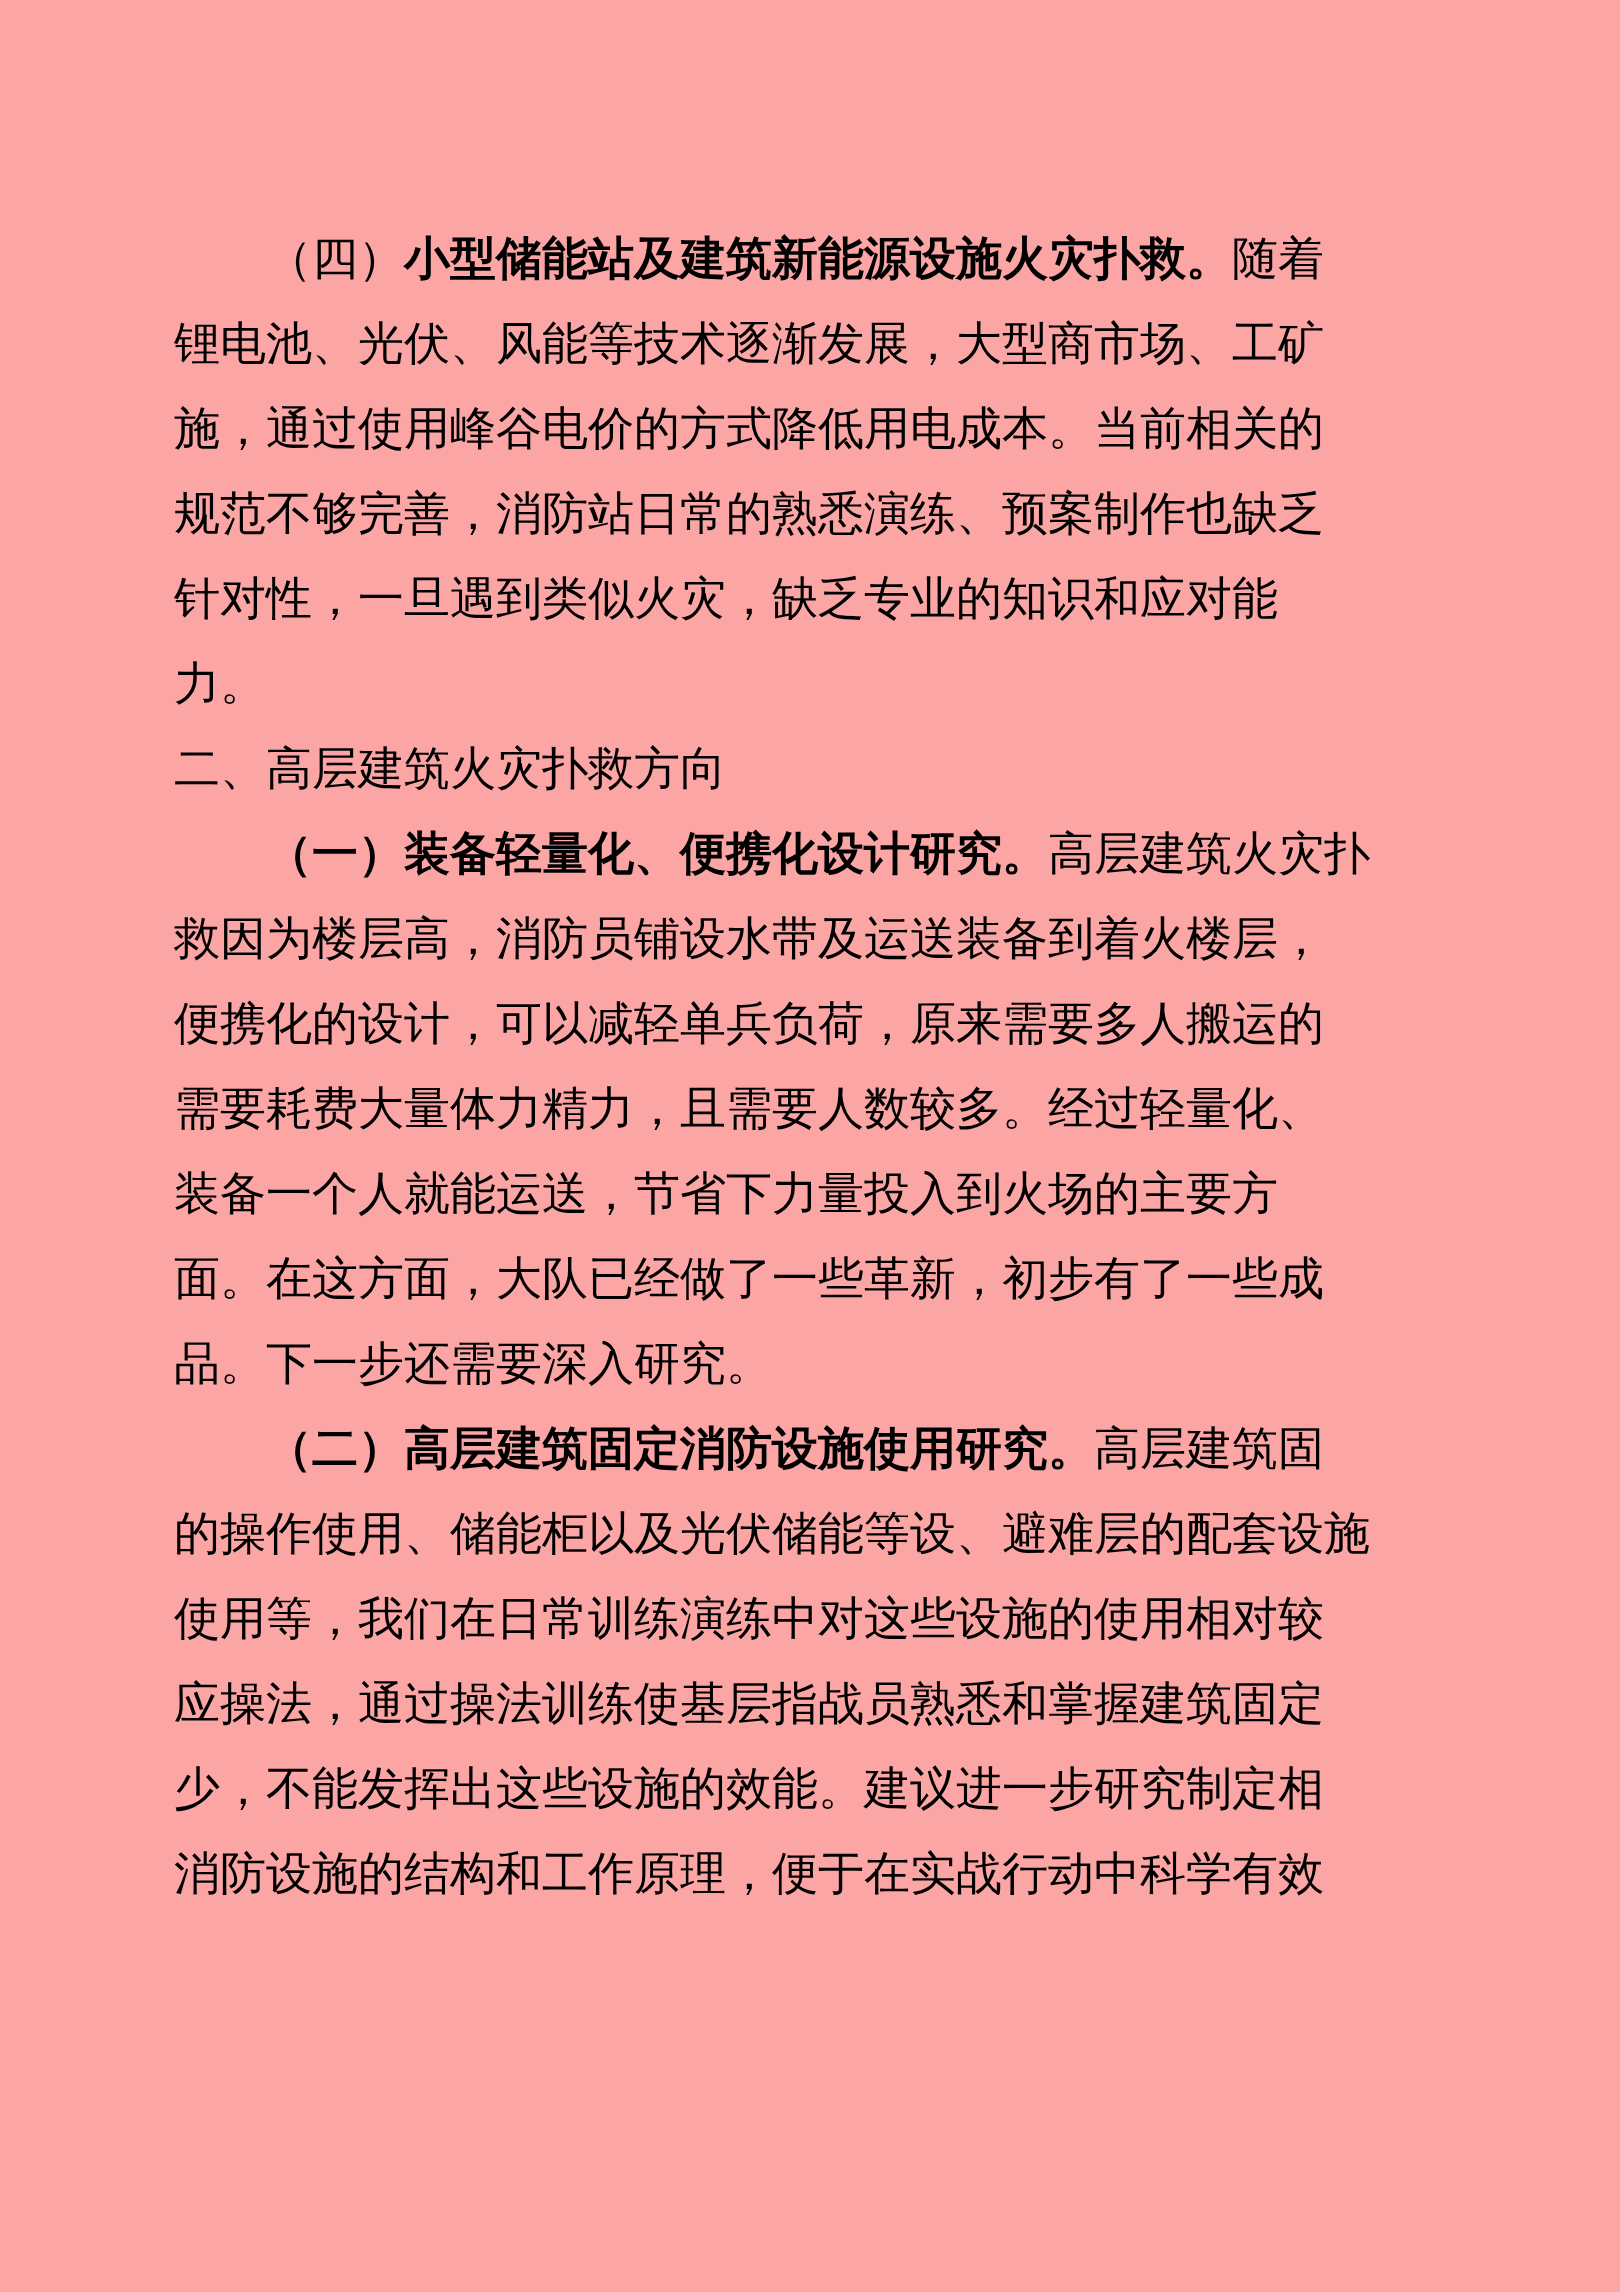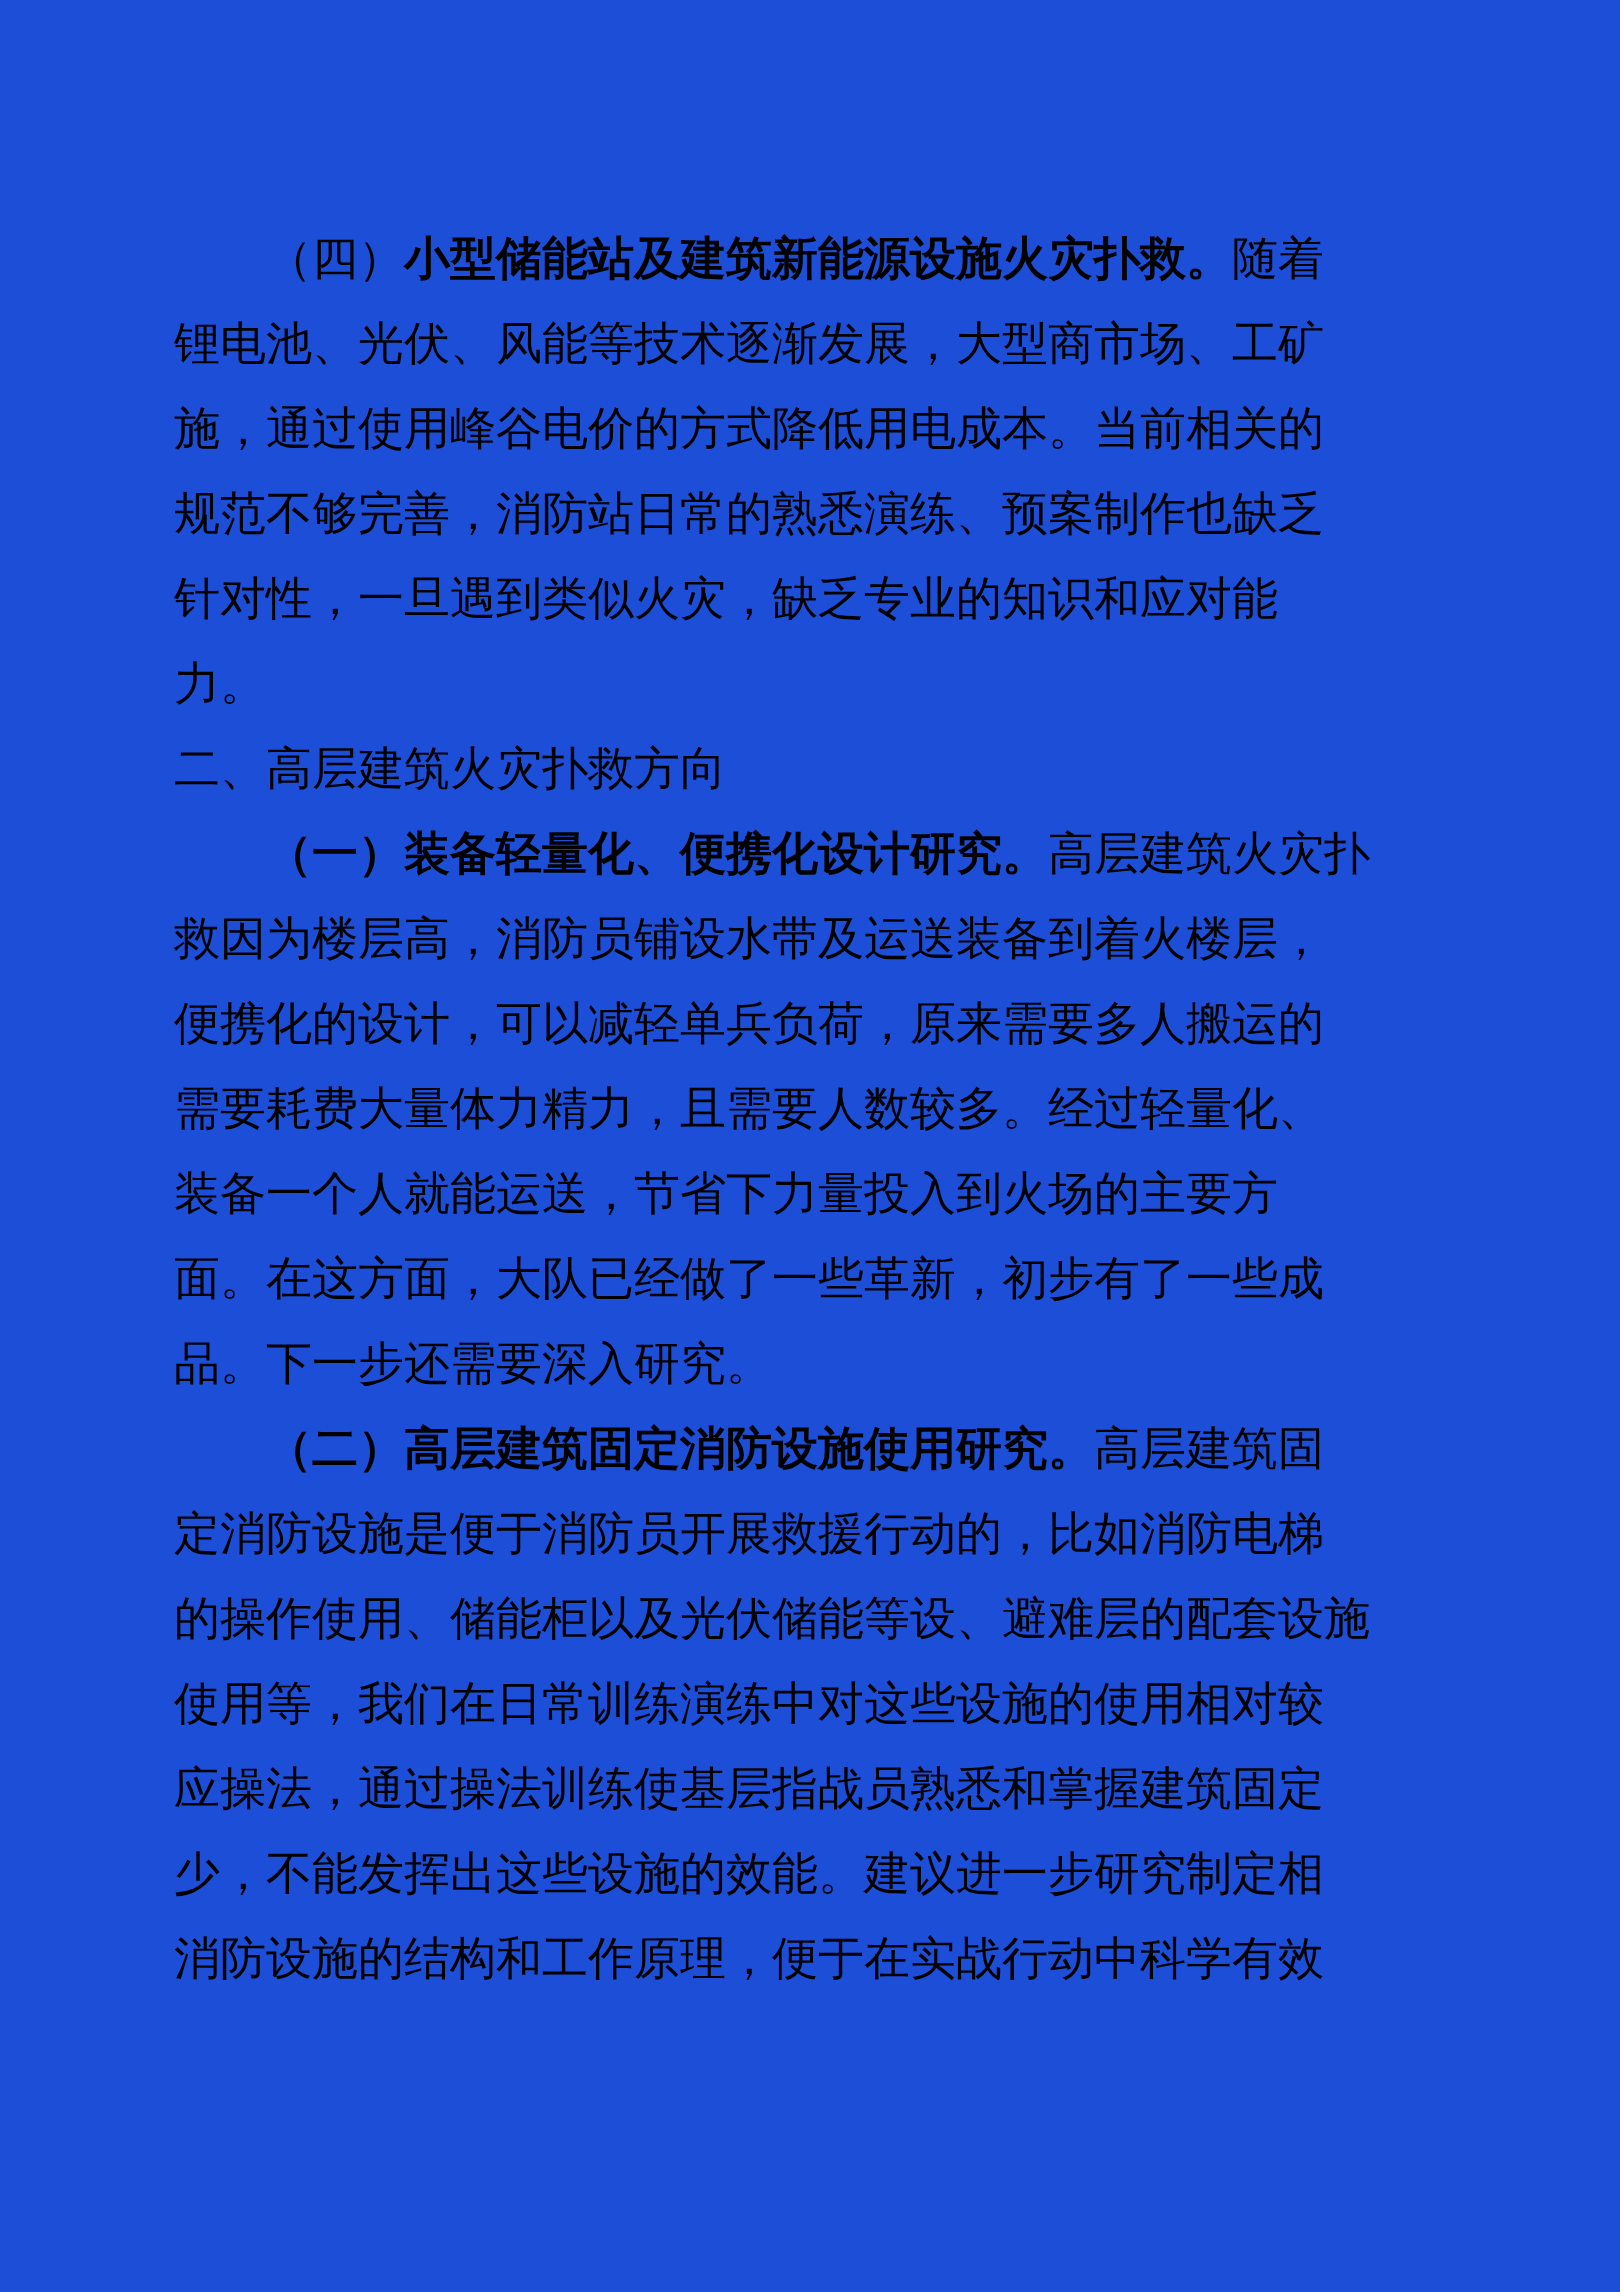--- a/index.html
+++ b/index.html
@@ -31,38 +31,37 @@
   }
   .line.indent {
     text-indent: 92px;
   }
   .seg { font-weight: normal; }
   .seg.bold { font-weight: bold; }
 </style>
 </head>
 <body>
 
-<div class="page" style="background: #1d4ed8;">
+<div class="page" style="background: #fca5a5;">
   <div class="content" style="color: rgb(0, 0, 0);">
       <div class="line indent"><span class="seg">（四）</span><span class="seg bold">小型储能站及建筑新能源设施火灾扑救。</span><span class="seg">随着</span></div>
       <div class="line"><span class="seg">锂电池、光伏、风能等技术逐渐发展，大型商市场、工矿</span></div>
       <div class="line"><span class="seg">施，通过使用峰谷电价的方式降低用电成本。当前相关的</span></div>
       <div class="line"><span class="seg">规范不够完善，消防站日常的熟悉演练、预案制作也缺乏</span></div>
       <div class="line"><span class="seg">针对性，一旦遇到类似火灾，缺乏专业的知识和应对能</span></div>
       <div class="line"><span class="seg">力。</span></div>
       <div class="line heading"><span class="seg">二、高层建筑火灾扑救方向</span></div>
       <div class="line indent"><span class="seg bold">（一）装备轻量化、便携化设计研究。</span><span class="seg">高层建筑火灾扑</span></div>
       <div class="line"><span class="seg">救因为楼层高，消防员铺设水带及运送装备到着火楼层，</span></div>
       <div class="line"><span class="seg">便携化的设计，可以减轻单兵负荷，原来需要多人搬运的</span></div>
       <div class="line"><span class="seg">需要耗费大量体力精力，且需要人数较多。经过轻量化、</span></div>
       <div class="line"><span class="seg">装备一个人就能运送，节省下力量投入到火场的主要方</span></div>
       <div class="line"><span class="seg">面。在这方面，大队已经做了一些革新，初步有了一些成</span></div>
       <div class="line"><span class="seg">品。下一步还需要深入研究。</span></div>
       <div class="line indent"><span class="seg bold">（二）高层建筑固定消防设施使用研究。</span><span class="seg">高层建筑固</span></div>
-      <div class="line"><span class="seg">定消防设施是便于消防员开展救援行动的，比如消防电梯</span></div>
       <div class="line"><span class="seg">的操作使用、储能柜以及光伏储能等设、避难层的配套设施</span></div>
       <div class="line"><span class="seg">使用等，我们在日常训练演练中对这些设施的使用相对较</span></div>
       <div class="line"><span class="seg">应操法，通过操法训练使基层指战员熟悉和掌握建筑固定</span></div>
       <div class="line"><span class="seg">少，不能发挥出这些设施的效能。建议进一步研究制定相</span></div>
       <div class="line"><span class="seg">消防设施的结构和工作原理，便于在实战行动中科学有效</span></div>
     </div>
 </div>
 
 
 </body></html>

